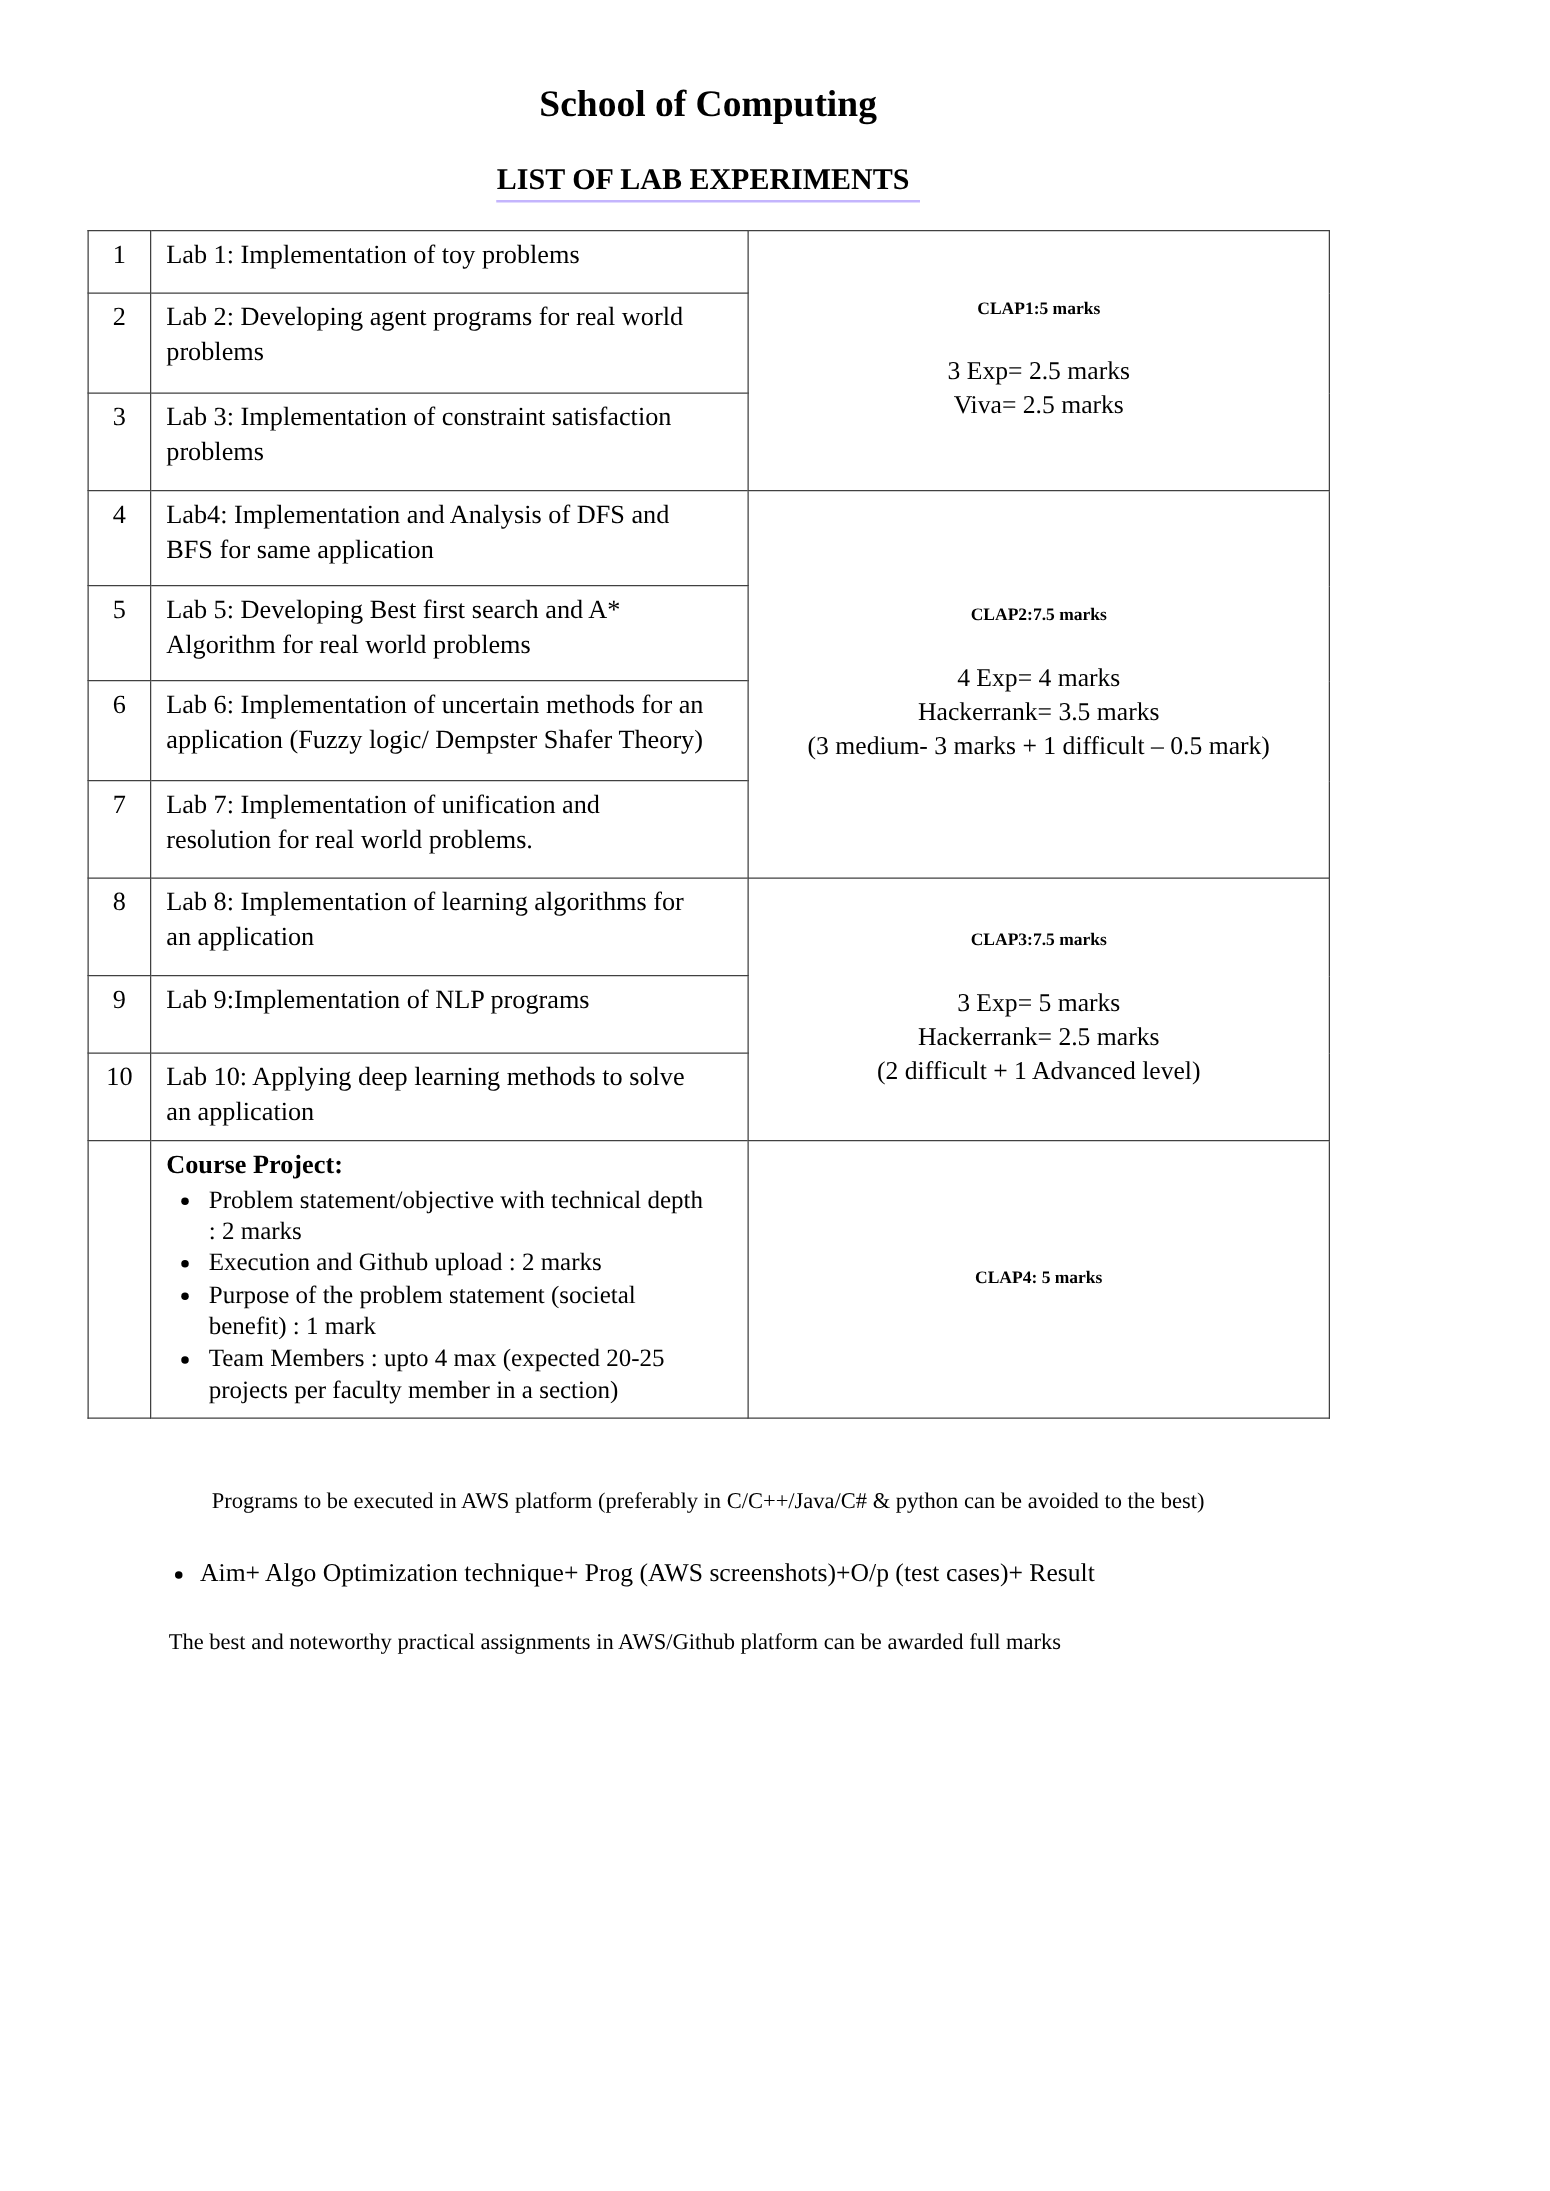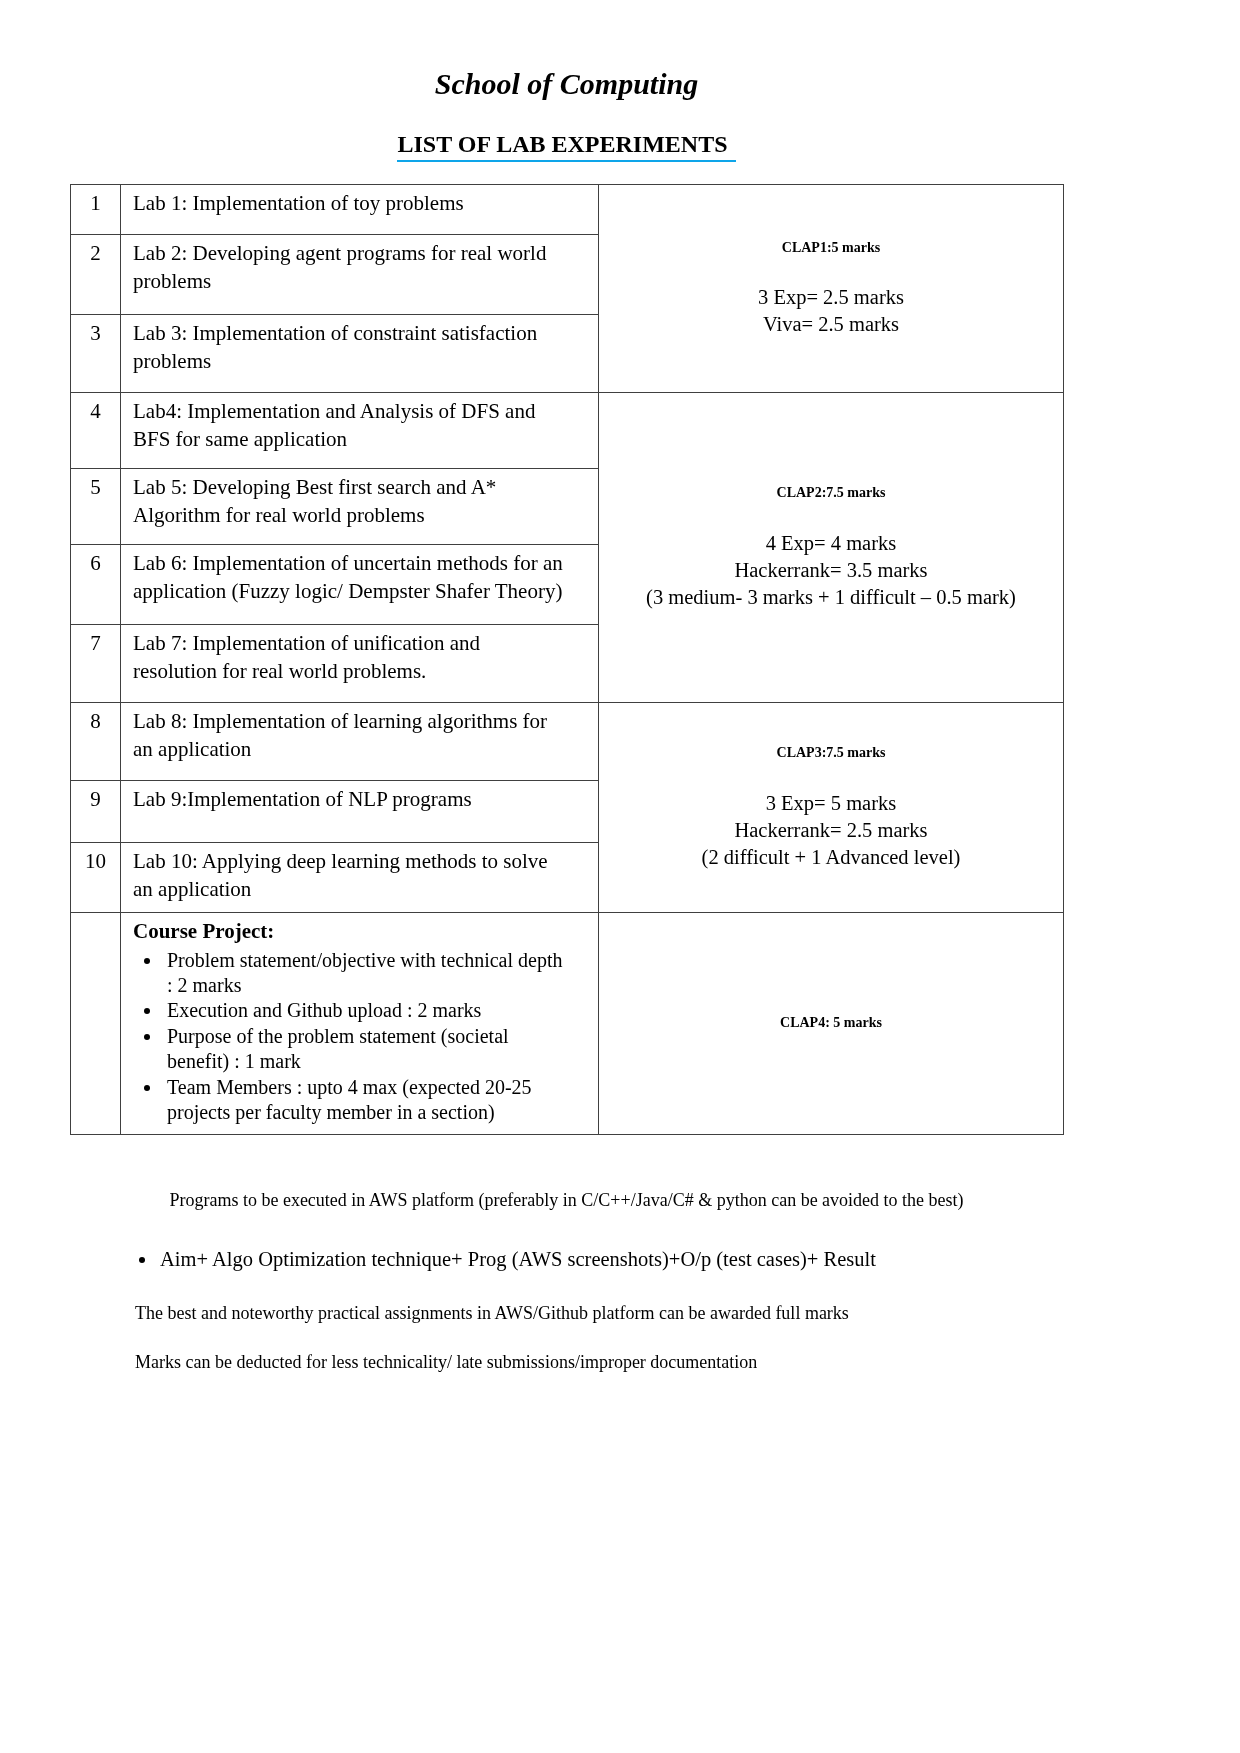--- a/index.html
+++ b/index.html
@@ -18,21 +18,20 @@
     width: 993px;
     margin-left: 70px;
     padding-top: 64px;
   }
   
   .hdr-line {
     text-align: center;
     font-size: 30px;
     font-weight: bold;
     line-height: 1.3;
-    font-style: italic;
   }
   .course-title-wrap {
     text-align: center;
     margin-top: 42px;
   }
   .course-title {
     display: inline-block;
     font-size: 25px;
     font-weight: bold;
     border-bottom: 2px solid #000;
@@ -40,21 +39,21 @@
     letter-spacing: 0.2px;
   }
   .list-title-wrap {
     text-align: center;
     margin-top: 28px;
   }
   .list-title {
     display: inline-block;
     font-size: 24px;
     font-weight: bold;
-    border-bottom: 2px solid #0ea5e9;
+    border-bottom: 2px solid #c4b5fd;
     padding-bottom: 2px;
     padding-right: 8px;
   }
   
   table.lab-table {
     margin-top: 22px;
     width: 100%;
     border-collapse: collapse;
     table-layout: fixed;
   }
@@ -246,15 +245,14 @@
         </td>
       </tr>
     </tbody>
   </table>
 
   <div class="f-para1">Programs to be executed in AWS platform (preferably in C/C++/Java/C# &amp; python can be avoided to the best)</div>
   <ul class="f-bullet-list">
     <li>Aim+ Algo Optimization technique+ Prog (AWS screenshots)+O/p (test cases)+ Result</li>
   </ul>
   <div class="f-para3">The best and noteworthy practical assignments in AWS/Github platform can be awarded full marks</div>
-  <div class="f-para4">Marks can be deducted for less technicality/ late submissions/improper documentation</div>
 
 </div>
 
 </body></html>

